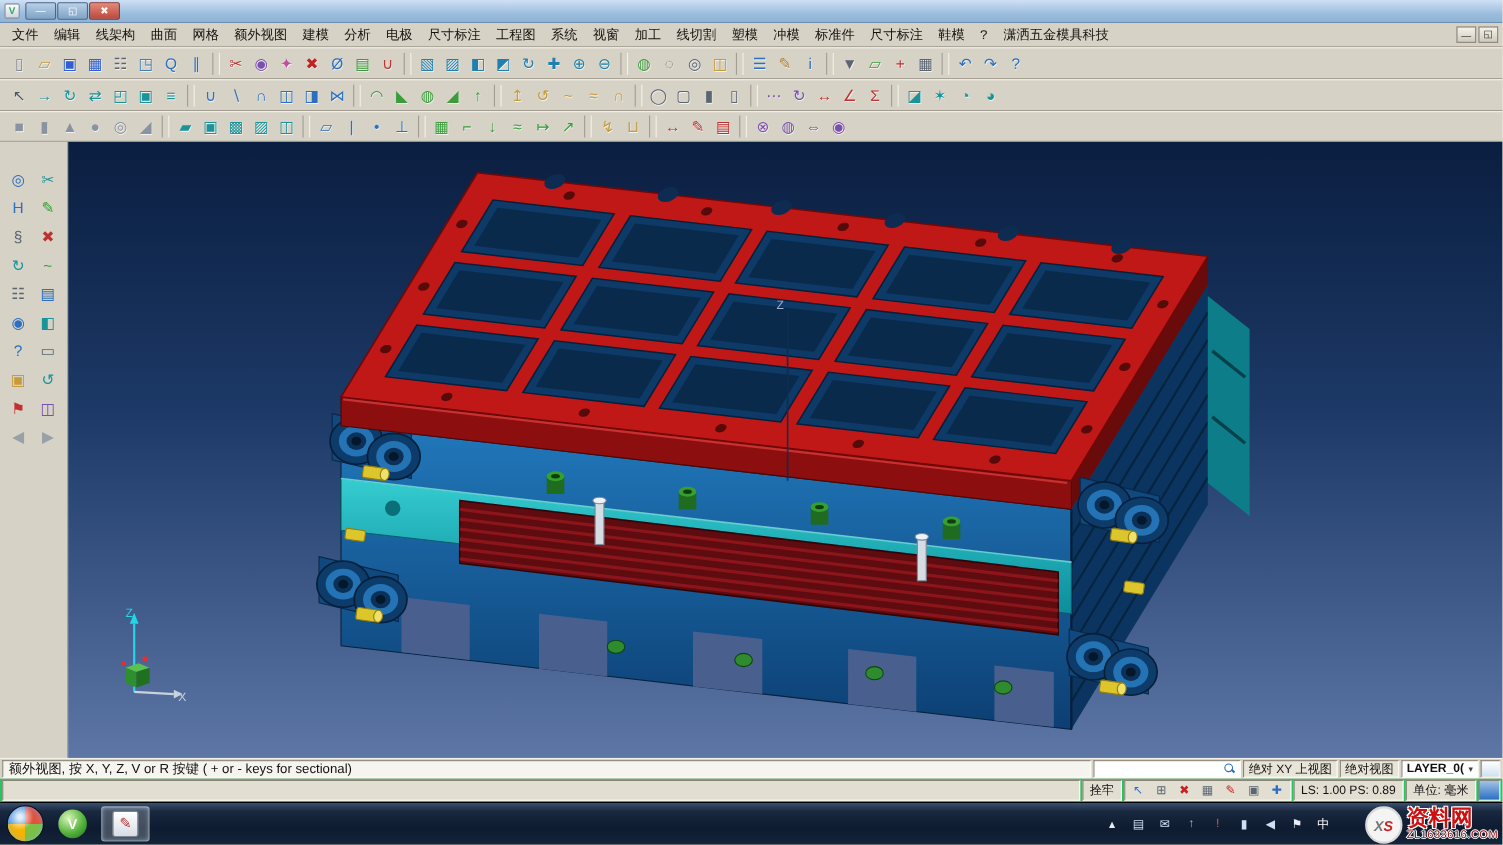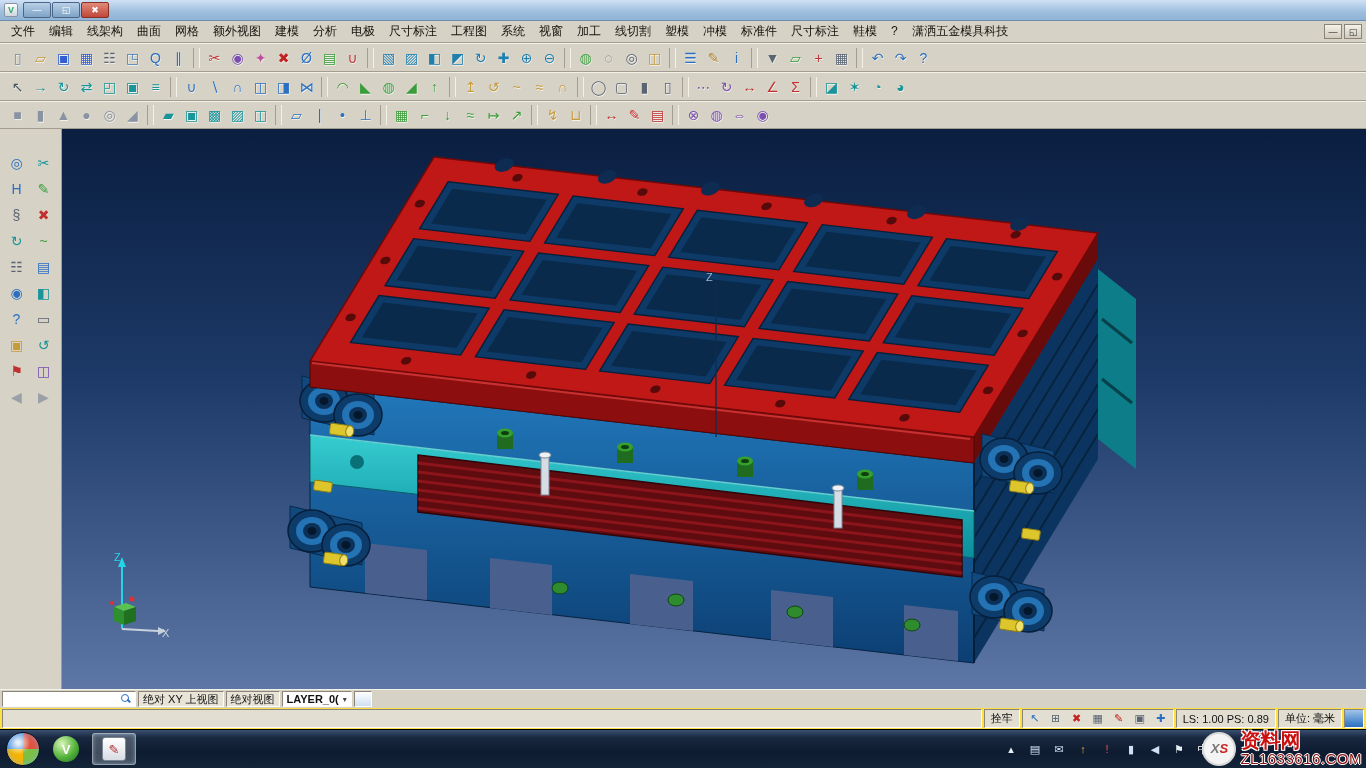--- a/index.html
+++ b/index.html
@@ -62,21 +62,21 @@
     border:1.5px solid #2b6fc2; border-radius:50%; }
   .mag::after { content:""; position:absolute; left:6px; top:6px; width:4px; height:1.5px;
     background:#2b6fc2; transform:rotate(45deg); }
   .cmd-combo { background:#e8e4d8; display:flex; align-items:center; padding:0 4px; gap:4px;
     color:#111; cursor:pointer; white-space:nowrap; font-size:11px; }
   .cmd-combo.white { background:#fff; font-weight:bold; }
   .combo-arrow { font-size:8px; color:#444; }
   .layer-swatch { width:18px; background:linear-gradient(#fff,#cfe0f2); cursor:pointer; }
 
   
-  .statusbar { height:21px; display:flex; align-items:stretch; gap:2px; background:#fde047; padding:1px 2px; }
+  .statusbar { height:21px; display:flex; align-items:stretch; gap:2px; background:#22c55e; padding:1px 2px; }
   .st-cell { background:#e2ded2; display:flex; align-items:center; padding:0 6px; white-space:nowrap;
     color:#111; font-size:11px; }
   .st-fill { flex:1; }
   .st-icons { display:flex; align-items:center; gap:1px; background:#e2ded2; padding:0 2px; }
   .st-icon { width:20px; height:16px; display:flex; align-items:center; justify-content:center; cursor:pointer; }
   .st-icon i { font-style:normal; font-size:11px; }
   .coord-x { color:#cc0000; margin-right:6px; }
   .coord { color:#111; margin-right:6px; }
   .st-corner { width:20px; background:linear-gradient(#9fc4e8,#2b6fc2); cursor:pointer; }
 
@@ -102,21 +102,21 @@
 
   
   .watermark { position:absolute; right:4px; bottom:1px; display:flex; align-items:center; gap:4px; z-index:5; }
   .wm-badge { width:34px; height:34px; border-radius:50%; background:#f4f4f4; border:2px solid #d8d8d8;
     display:flex; align-items:center; justify-content:center; font-weight:bold; font-style:italic;
     font-size:13px; color:#777; }
   .wm-badge b { color:#cc2222; }
   .wm-text { display:flex; flex-direction:column; line-height:1.05; }
   .wm-title { font-size:20px; font-weight:bold; color:#cc1111;
     text-shadow:-1px -1px 0 #fff,1px -1px 0 #fff,-1px 1px 0 #fff,1px 1px 0 #fff; }
-  .wm-url { font-size:15px; color:#8a1111; letter-spacing:.5px;
+  .wm-url { font-size:10px; color:#8a1111; letter-spacing:.5px;
     text-shadow:-1px 0 0 #fff,1px 0 0 #fff,0 1px 0 #fff,0 -1px 0 #fff; }
 </style>
 </head>
 <body>
 
 <div class="app">
 
   <div class="titlebar">
     <span class="title-icon">V</span>
     <span class="win-btns">
@@ -827,20 +827,21 @@
           <circle cx="70" cy="470" r="2.5" fill="#e03030"></circle>
           <circle cx="50" cy="474" r="2" fill="#e03030"></circle>
           <text x="52" y="432" font-size="11" fill="#22d6e8">Z</text>
           <text x="100" y="508" font-size="11" fill="#c8d2dc">X</text>
         </g>
       </svg>
     </div>
   </div>
 
   <div class="cmdbar">
+    <div class="cmd-prompt sunken">额外视图, 按 X, Y, Z, V or R 按键 ( + or - keys for sectional)</div>
     <div class="cmd-search sunken">
       <input type="text" value="" style="">
       <span class="mag"></span>
     </div>
     <div class="cmd-combo sunken">
       <span>绝对 XY 上视图</span>
     </div>
     <div class="cmd-combo sunken">
       <span>绝对视图</span>
     </div>

